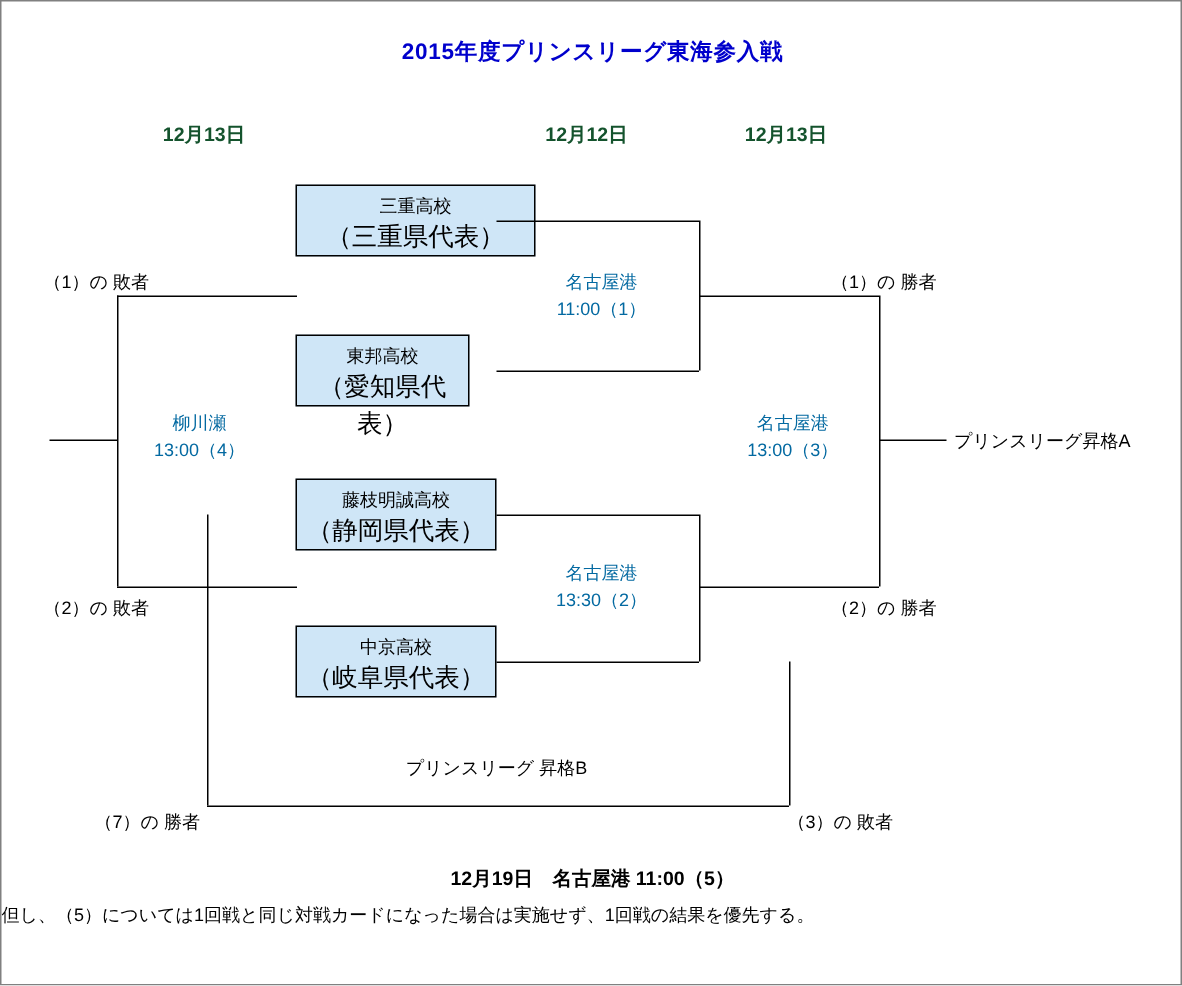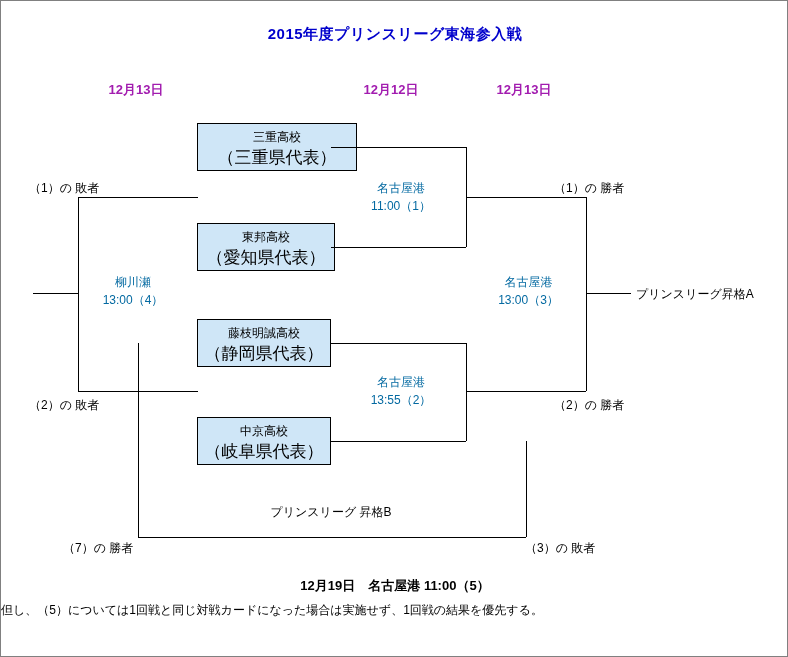--- a/index.html
+++ b/index.html
@@ -27,21 +27,21 @@
     text-align: center;
     font-size: 15px;
     font-weight: bold;
     color: #0000cc;
     letter-spacing: 0.5px;
   }
   .datehdr {
     position: absolute;
     font-size: 13px;
     font-weight: bold;
-    color: #a21caf;
+    color: #14532d;
     text-align: center;
     white-space: nowrap;
   }
   .team {
     position: absolute;
     box-sizing: border-box;
     background: #cfe6f7;
     border: 1px solid #000000;
     text-align: center;
     font-size: 12px;
@@ -103,21 +103,21 @@
   <div class="title">2015年度プリンスリーグ東海参入戦</div>
 
   <div class="datehdr" style="left:75px; top:80px; width:120px;">12月13日</div>
   <div class="datehdr" style="left:330px; top:80px; width:120px;">12月12日</div>
   <div class="datehdr" style="left:463px; top:80px; width:120px;">12月13日</div>
 
   <div class="team" style="left:196px; top:122px; width:160px; height:48px;">
     <span>三重高校</span>
     <span class="t2">（三重県代表）</span>
   </div>
-  <div class="team" style="left:196px; top:222px; width:138px; height:48px;">
+  <div class="team" style="left:196px; top:222px; width:116px; height:48px;">
     <span>東邦高校</span>
     <span class="t2">（愛知県代表）</span>
   </div>
   <div class="team" style="left:196px; top:318px; width:134px; height:48px;">
     <span>藤枝明誠高校</span>
     <span class="t2">（静岡県代表）</span>
   </div>
   <div class="team" style="left:196px; top:416px; width:134px; height:48px;">
     <span>中京高校</span>
     <span class="t2">（岐阜県代表）</span>
@@ -131,21 +131,21 @@
     <span>名古屋港</span><br>
     <span>11:00（1）</span>
   </div>
 
   <div class="ln hl" style="left:330px; top:342px; width:135px;"></div>
   <div class="ln hl" style="left:330px; top:440px; width:135px;"></div>
   <div class="ln vl" style="left:465px; top:342px; height:98px;"></div>
 
   <div class="matchbox" style="left:335px; top:372px; width:130px;">
     <span>名古屋港</span><br>
-    <span>13:55（2）</span>
+    <span>13:30（2）</span>
   </div>
 
   <div class="ln hl" style="left:465px; top:196px; width:120px;"></div>
   <div class="ln hl" style="left:465px; top:390px; width:120px;"></div>
   <div class="ln vl" style="left:585px; top:196px; height:194px;"></div>
   <div class="ln hl" style="left:585px; top:292px; width:45px;"></div>
 
   <div class="matchbox" style="left:470px; top:272px; width:115px;">
     <span>名古屋港</span><br>
     <span>13:00（3）</span>

